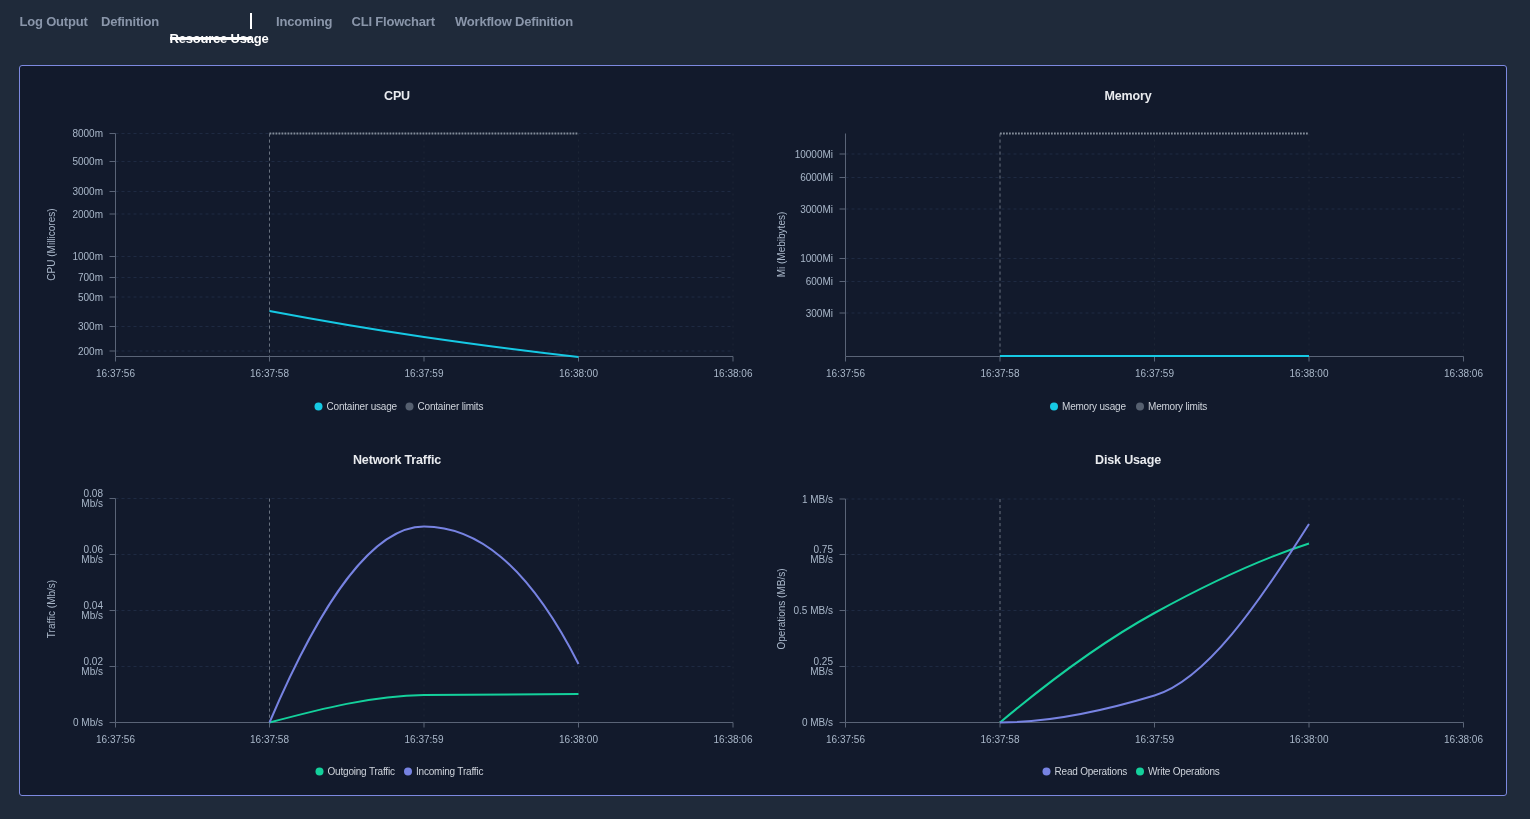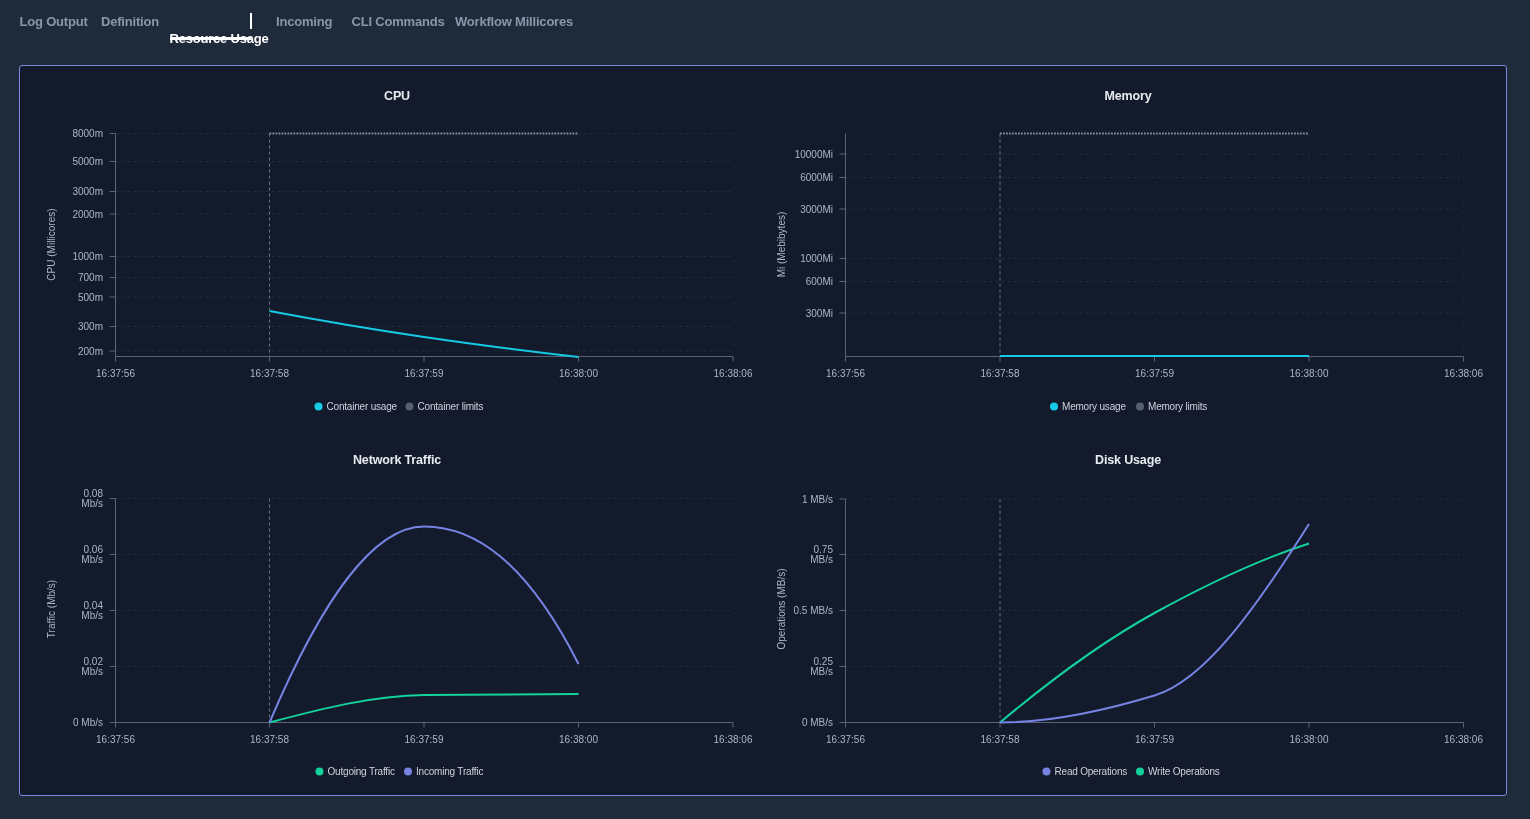--- a/index.html
+++ b/index.html
@@ -13,22 +13,22 @@
 .panel { position:absolute; left:19px; top:65px; width:1488px; height:731px;
   background:#121a2c; border:1px solid #7d89e0; border-radius:3px; }
 svg.charts { position:absolute; left:0; top:0; }
 </style>
 </head>
 <body>
 <div class="tab" style="left:19.5px">Log Output</div>
 <div class="tab" style="left:101px">Definition</div>
 <div class="tab active" style="left:169.5px">Resource Usage</div>
 <div class="tab" style="left:276px">Incoming</div>
-<div class="tab" style="left:351.5px">CLI Commands</div>
-<div class="tab" style="left:455px">Workflow Millicores</div>
+<div class="tab" style="left:351.5px">CLI Flowchart</div>
+<div class="tab" style="left:455px">Workflow Definition</div>
 <div class="underline"></div>
 <div class="caret"></div>
 <div class="panel"></div>
 <svg class="charts" width="1530" height="819" viewBox="0 0 1530 819">
 <text x="397" y="99.5" font-size="12.5" fill="#e9ebef" text-anchor="middle" font-weight="bold" letter-spacing="-0.15">CPU</text>
 <text x="54.5" y="244.5" font-size="10" fill="#a9b7c9" text-anchor="middle" transform="rotate(-90 54.5 244.5)">CPU (Millicores)</text>
 <line x1="115.5" y1="133.5" x2="733" y2="133.5" stroke="#1e2a42" stroke-width="1" stroke-dasharray="3 3"></line>
 <line x1="109.5" y1="133.5" x2="115.5" y2="133.5" stroke="#5a6477" stroke-width="1"></line>
 <text x="103.0" y="137.0" font-size="10" fill="#a9b7c9" text-anchor="end">8000m</text>
 <line x1="115.5" y1="161.5" x2="733" y2="161.5" stroke="#1e2a42" stroke-width="1" stroke-dasharray="3 3"></line>

